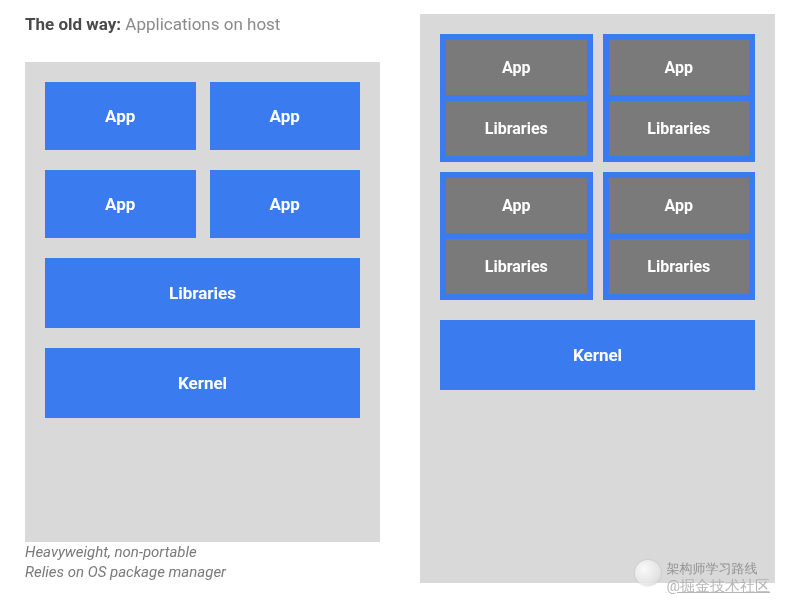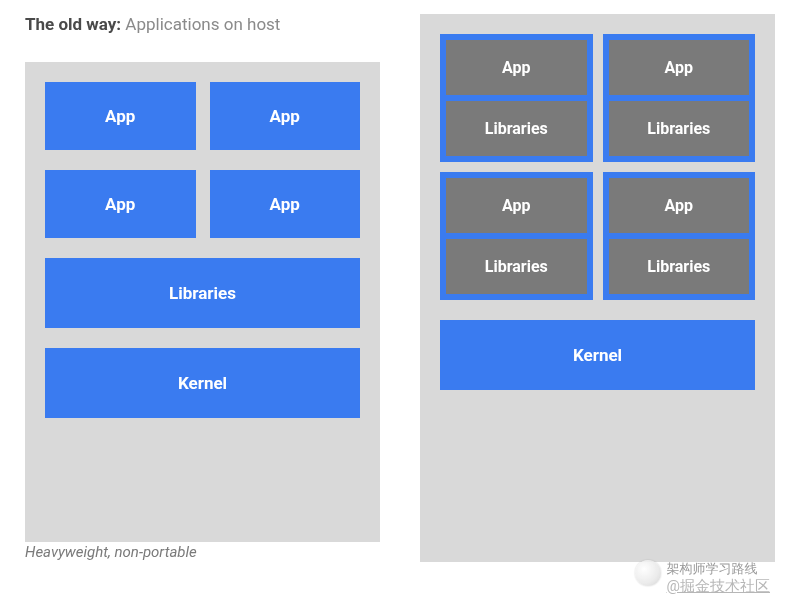--- a/index.html
+++ b/index.html
@@ -142,20 +142,21 @@
       </div>
       <div class="row">
         <div class="blue-box app-box">App</div>
         <div class="blue-box app-box">App</div>
       </div>
       <div class="blue-box wide-box">Libraries</div>
       <div class="blue-box wide-box">Kernel</div>
     </div>
     <div class="footer">
       <div>Heavyweight, non-portable</div>
+      <div>Relies on OS package manager</div>
     </div>
   </div>
 
   <div class="col">
     <div class="panel">
       <div class="pod-section">
         <div class="pod-grid">
           <div class="pod">
             <div class="gray-inner">App</div>
             <div class="gray-inner">Libraries</div>

